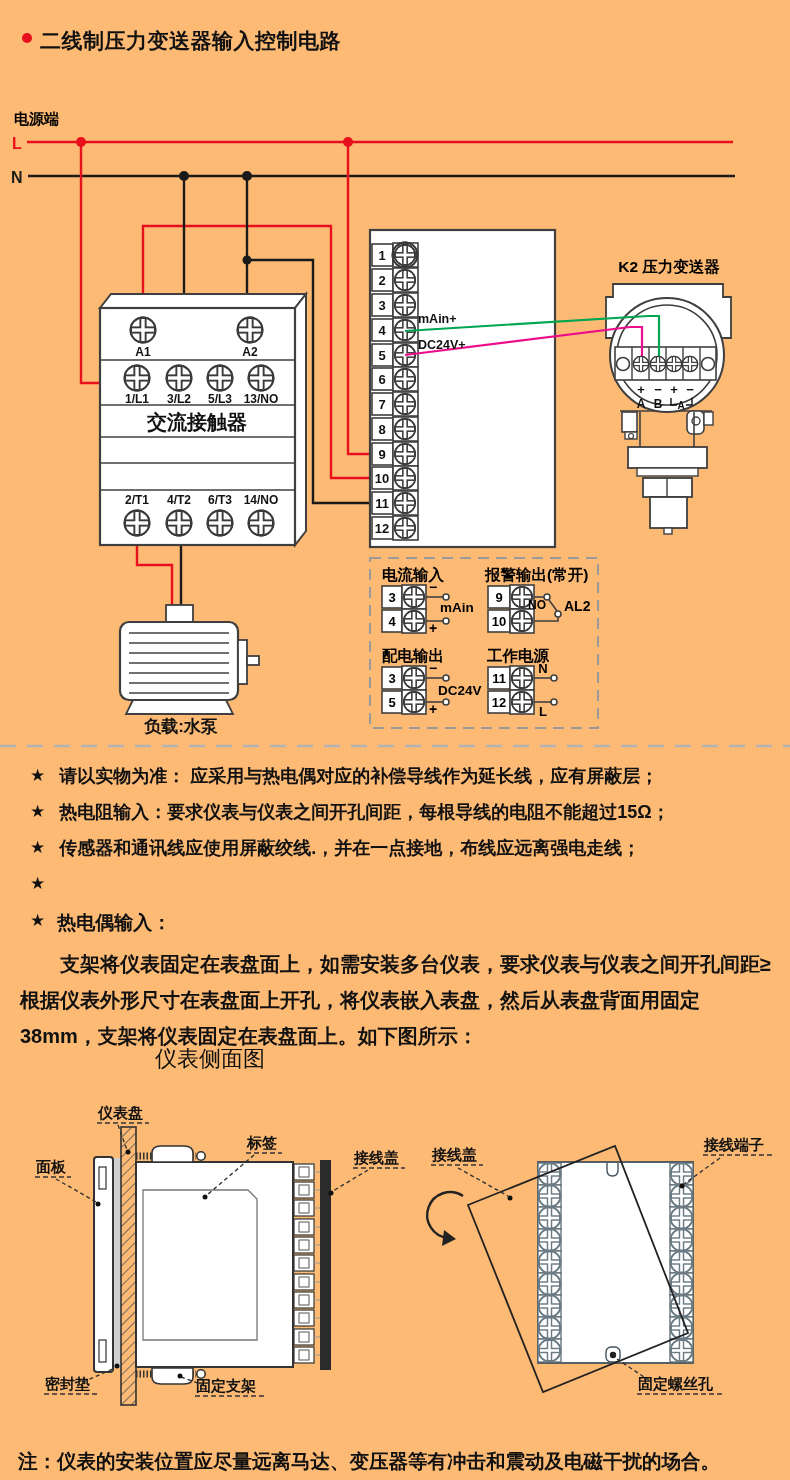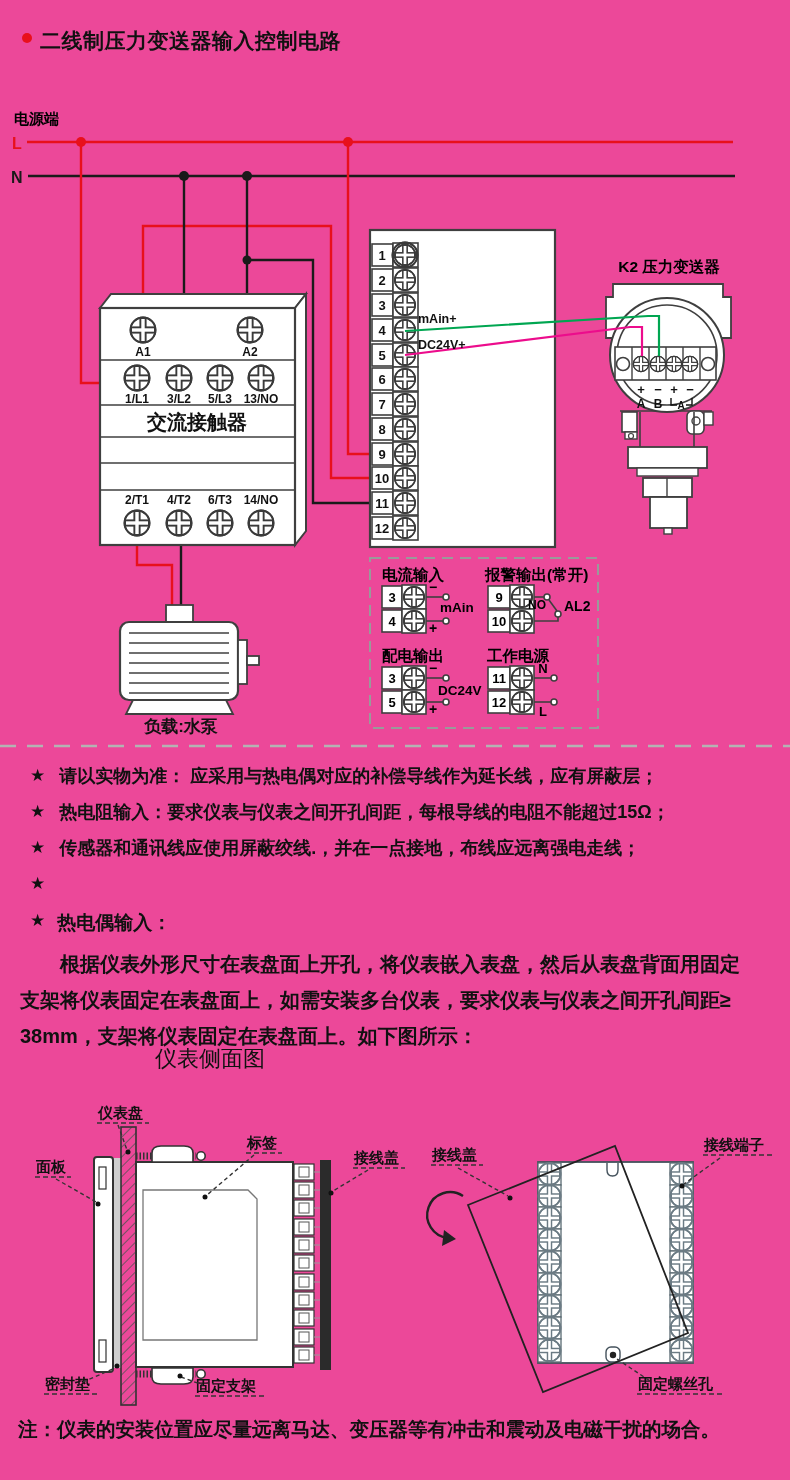--- a/index.html
+++ b/index.html
@@ -1,31 +1,31 @@
 <!DOCTYPE html>
 <html><head>
 <meta charset="utf-8">
 <style>
   html,body{margin:0;padding:0;background:#fff;}
-  .page{position:relative;width:790px;height:1480px;background:#ec4899;overflow:hidden;
+  .page{position:relative;width:790px;height:1480px;background:#fdba74;overflow:hidden;
         font-family:"Liberation Sans","DejaVu Sans",sans-serif;color:#111;}
   .abs{position:absolute;}
   .doc-title{left:40px;top:27px;font-size:21px;font-weight:bold;letter-spacing:.5px;}
   .bullet{left:22px;top:33px;width:10px;height:10px;border-radius:50%;background:#e8101c;}
   .doc-sub{left:42px;top:60px;font-size:18px;font-weight:bold;}
   .notes{left:30px;top:765px;display:flex;flex-direction:column;gap:14px;}
   .note-row{display:flex;align-items:flex-start;font-size:18px;font-weight:bold;line-height:22px;}
   .note-star{margin-right:14px;font-size:17px;}
   .mount-head{left:30px;top:910px;display:flex;font-size:19px;font-weight:bold;}
   .mount-head .note-star{margin-right:12px;}
   .mount-body{left:20px;top:946px;width:762px;font-size:20px;font-weight:bold;line-height:36px;}
   .mount-body div:first-child{text-indent:2em;}
   .fig-title{left:155px;top:1044px;font-size:22px;font-weight:normal;
              font-family:"Liberation Serif","DejaVu Serif",serif;}
-  .footer-note{left:18px;top:1416px;font-size:19.5px;font-weight:bold;}
+  .footer-note{left:18px;top:1448px;font-size:19.5px;font-weight:bold;}
   svg text{font-family:"Liberation Sans","DejaVu Sans",sans-serif;}
 </style>
 </head>
 <body>
 
 <div class="page">
 
   <div class="abs bullet"></div>
   <div class="abs doc-title">二线制压力变送器输入控制电路</div>
 
@@ -390,22 +390,22 @@
     <div class="note-row">
       <span class="note-star">★</span>
     </div>
   </div>
 
   <div class="abs mount-head">
     <span class="note-star">★</span>
     <span>热电偶输入：</span>
   </div>
   <div class="abs mount-body">
+    <div>支架将仪表固定在表盘面上，如需安装多台仪表，要求仪表与仪表之间开孔间距≥</div>
     <div>根据仪表外形尺寸在表盘面上开孔，将仪表嵌入表盘，然后从表盘背面用固定</div>
-    <div>支架将仪表固定在表盘面上，如需安装多台仪表，要求仪表与仪表之间开孔间距≥</div>
     <div>38mm，支架将仪表固定在表盘面上。如下图所示：</div>
   </div>
   <div class="abs fig-title">仪表侧面图</div>
 
   <svg class="abs" style="left:0;top:1080px" width="790" height="345" viewBox="0 0 790 345">
     <defs>
       <pattern id="hatch" width="7" height="7" patternTransform="rotate(45)" patternUnits="userSpaceOnUse">
         <line x1="0" y1="0" x2="0" y2="7" stroke="#555" stroke-width="1.6"></line>
       </pattern>
       <g id="screwB">

